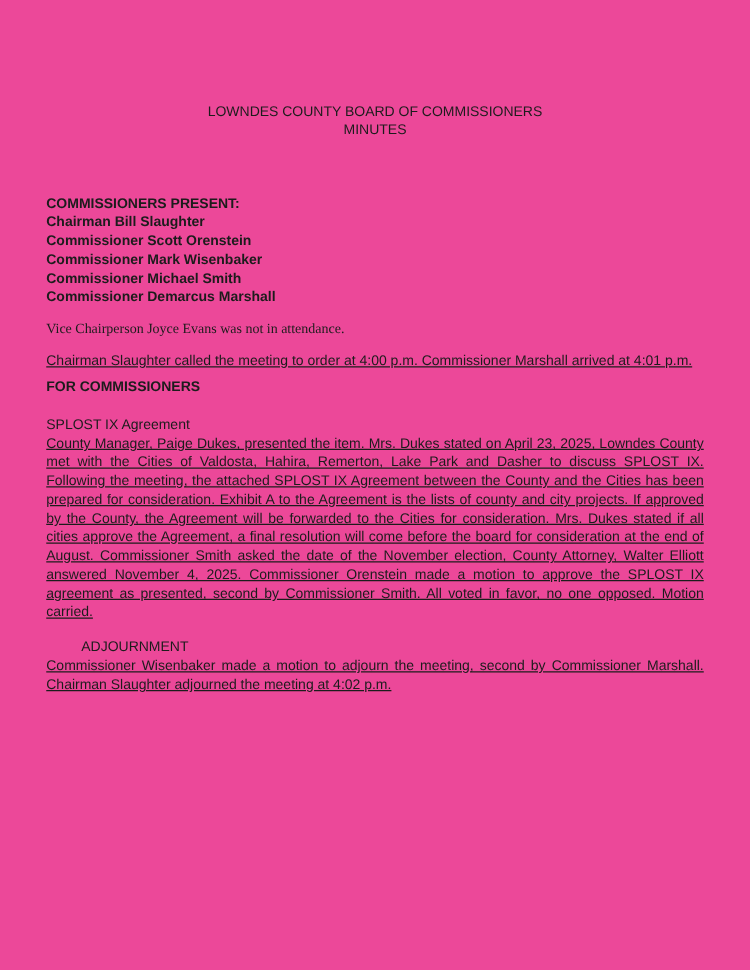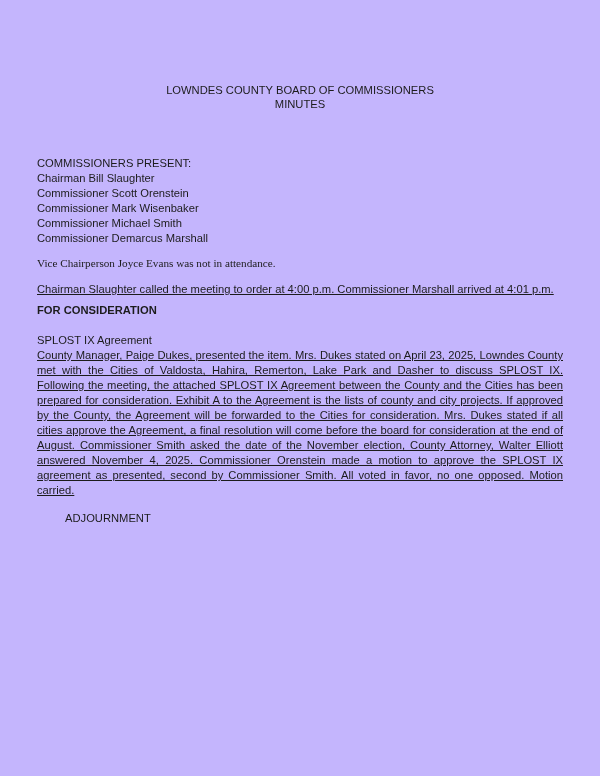--- a/index.html
+++ b/index.html
@@ -1,35 +1,35 @@
 <!DOCTYPE html>
 <html><head>
 <meta charset="utf-8">
 <style>
   * { margin: 0; padding: 0; box-sizing: border-box; }
   html, body { background: #ffffff; }
   .page {
     position: relative;
     width: 600px;
     height: 776px;
-    background: #c4b5fd;
+    background: #ec4899;
     overflow: hidden;
     font-family: "Liberation Sans", sans-serif;
     font-size: 11.2px;
     line-height: 15px;
     color: #1c1c1c;
     -webkit-font-smoothing: antialiased;
   }
   .column { padding: 0 37px; }
   .doc-header {
     padding-top: 83px;
     text-align: center;
     line-height: 14px;
   }
-  .attendance-block { margin-top: 45px; }
+  .attendance-block { margin-top: 45px; font-weight: bold; }
   .absent-note { margin-top: 10px; font-family: Liberation Serif, serif; }
   .para { text-align: justify; text-decoration: underline; }
   .call-to-order { margin-top: 11px; }
   .section-heading { font-weight: bold; }
   .for-consideration { margin-top: 6px; }
   .item-heading { font-weight: normal; margin-top: 15px; }
   .adjournment-heading { font-weight: normal; margin-top: 13px; margin-left: 28px; }
 </style>
 </head>
 <body>
@@ -48,21 +48,22 @@
       <div>Commissioner Scott Orenstein</div>
       <div>Commissioner Mark Wisenbaker</div>
       <div>Commissioner Michael Smith</div>
       <div>Commissioner Demarcus Marshall</div>
     </div>
 
     <div class="absent-note">Vice Chairperson Joyce Evans was not in attendance.</div>
 
     <div class="para call-to-order">Chairman Slaughter called the meeting to order at 4:00 p.m. Commissioner Marshall arrived at 4:01 p.m.</div>
 
-    <div class="section-heading for-consideration">FOR CONSIDERATION</div>
+    <div class="section-heading for-consideration">FOR COMMISSIONERS</div>
 
     <div class="item-heading">SPLOST IX Agreement</div>
     <div class="para">County Manager, Paige Dukes, presented the item. Mrs. Dukes stated on April 23, 2025, Lowndes County met with the Cities of Valdosta, Hahira, Remerton, Lake Park and Dasher to discuss SPLOST IX. Following the meeting, the attached SPLOST IX Agreement between the County and the Cities has been prepared for consideration. Exhibit A to the Agreement is the lists of county and city projects. If approved by the County, the Agreement will be forwarded to the Cities for consideration. Mrs. Dukes stated if all cities approve the Agreement, a final resolution will come before the board for consideration at the end of August. Commissioner Smith asked the date of the November election, County Attorney, Walter Elliott answered November 4, 2025. Commissioner Orenstein made a motion to approve the SPLOST IX agreement as presented, second by Commissioner Smith. All voted in favor, no one opposed. Motion carried.</div>
 
     <div class="adjournment-heading">ADJOURNMENT</div>
+    <div class="para">Commissioner Wisenbaker made a motion to adjourn the meeting, second by Commissioner Marshall. Chairman Slaughter adjourned the meeting at 4:02 p.m.</div>
 
   </div>
 </div>
 
 </body></html>

